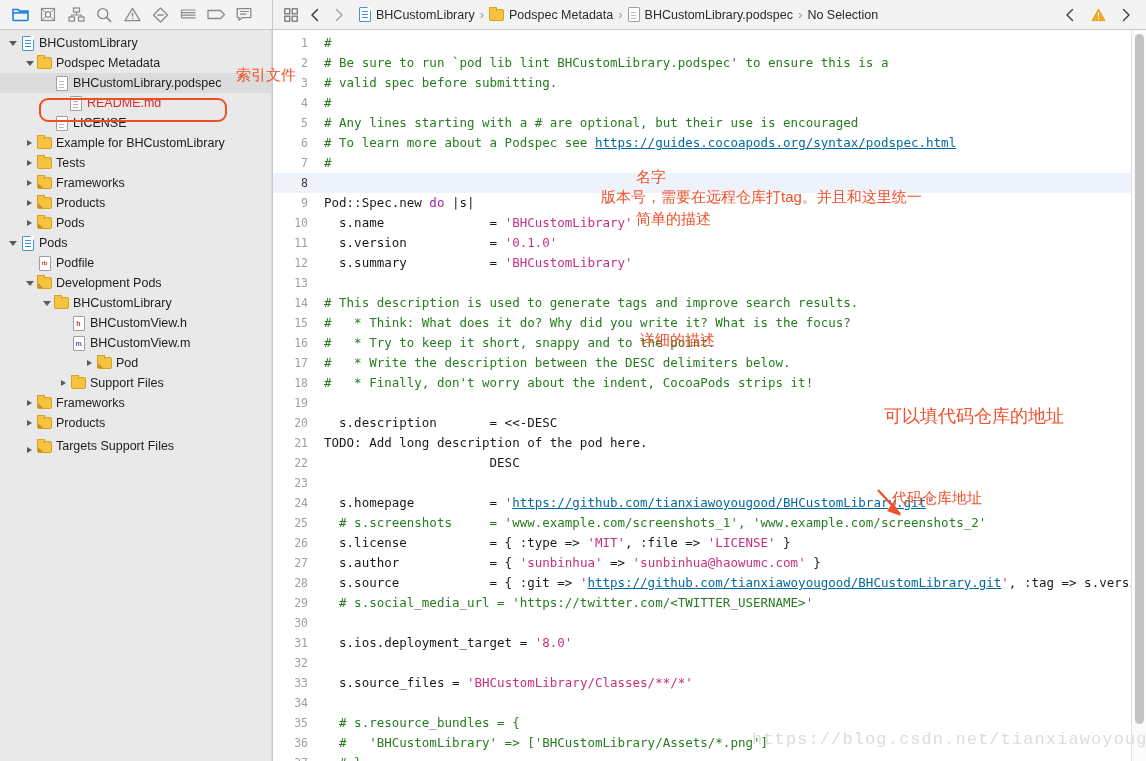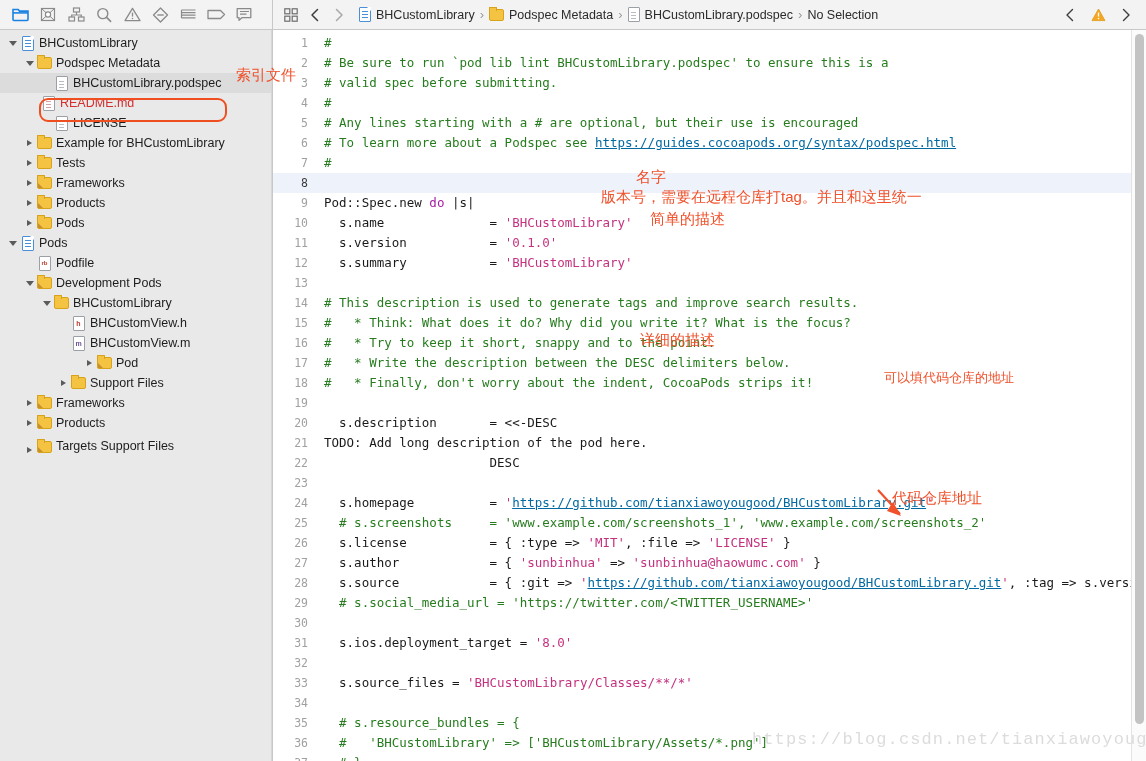--- a/index.html
+++ b/index.html
@@ -403,21 +403,21 @@
           </span>
           <span class="tree-label">Podspec Metadata</span>
         </div>
         <div class="tree-row selected" style="padding-left: 40px;">
           <span class="tw"></span>
           <span class="tree-ic">
             <span class="ic-doc grey"></span>
           </span>
           <span class="tree-label">BHCustomLibrary.podspec</span>
         </div>
-        <div class="tree-row" style="padding-left: 27px;">
+        <div class="tree-row" style="padding-left: 54px;">
           <span class="tw"></span>
           <span class="tree-ic">
             <span class="ic-doc red"></span>
           </span>
           <span class="tree-label red">README.md</span>
         </div>
         <div class="tree-row" style="padding-left: 40px;">
           <span class="tw"></span>
           <span class="tree-ic">
             <span class="ic-doc grey"></span>
@@ -618,20 +618,20 @@
       <div class="vscroll">
         <div class="thumb"></div>
       </div>
     </div>
   </div>
 
   <div id="anno-layer" style="position: absolute; left: 0px; top: 0px; width: 980px; height: 761px; pointer-events: none;">
       <div class="anno" style="left: 236px; top: 66px; font-size: 15px;">索引文件</div>
       <div class="anno" style="left: 636px; top: 168px; font-size: 15px;">名字</div>
       <div class="anno" style="left: 601px; top: 188px; font-size: 15px;">版本号，需要在远程仓库打tag。并且和这里统一</div>
-      <div class="anno" style="left: 636px; top: 210px; font-size: 15px; margin-left: 14px;">简单的描述</div>
+      <div class="anno" style="left: 636px; top: 210px; font-size: 15px;">简单的描述</div>
       <div class="anno" style="left: 640px; top: 331px; font-size: 15px;">详细的描述</div>
-      <div class="anno" style="left: 884px; top: 369px; font-size: 13px;">可以填代码仓库的地址</div>
+      <div class="anno" style="left: 884px; top: 404px; font-size: 18px;">可以填代码仓库的地址</div>
       <div class="anno" style="left: 892px; top: 489px; font-size: 15px;">代码仓库地址</div>
       <div class="watermark" style="left: 752px; top: 730px; font-family: Liberation Mono, monospace;">https://blog.csdn.net/tianxiawoyougood</div>
     </div>
 
 </div>
 
 </body></html>

